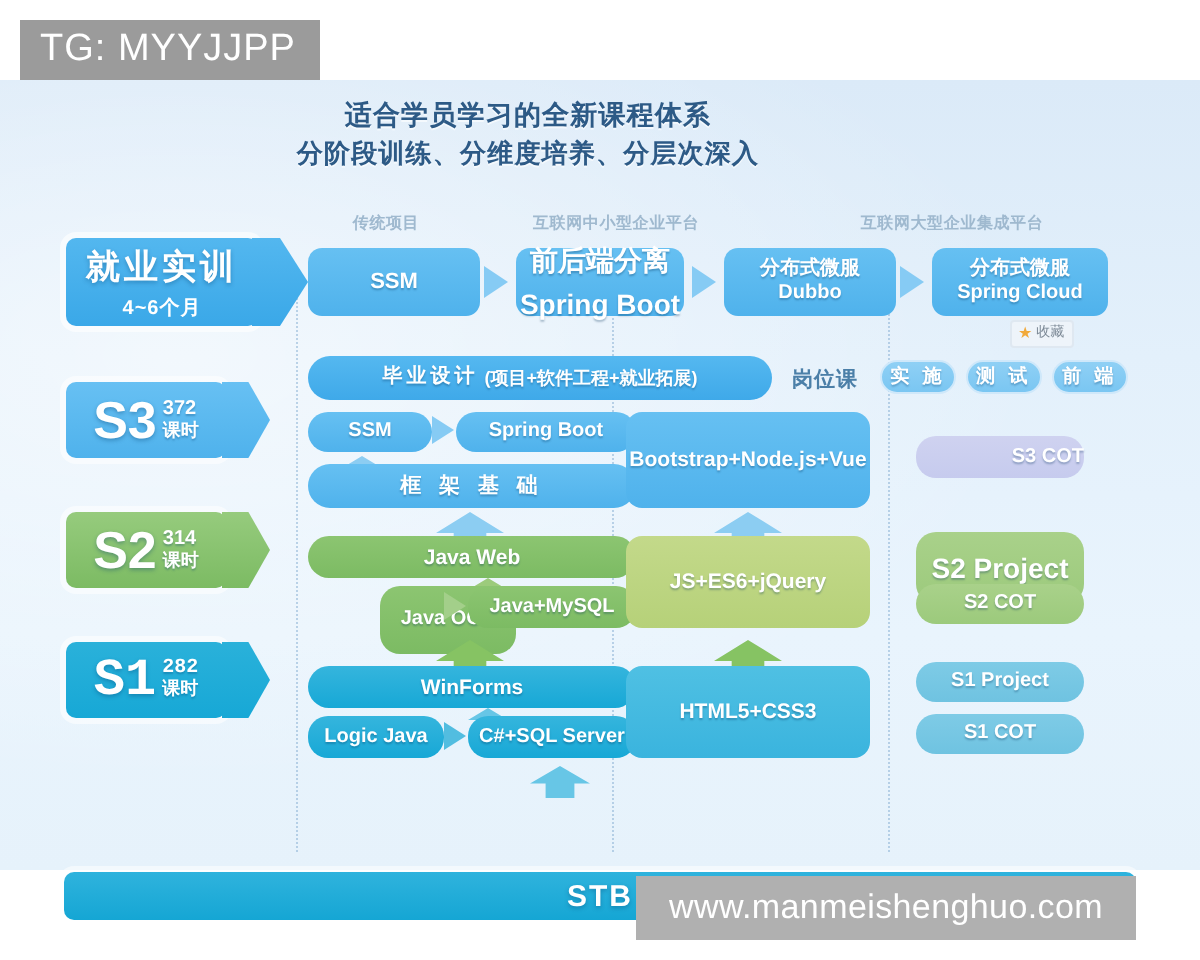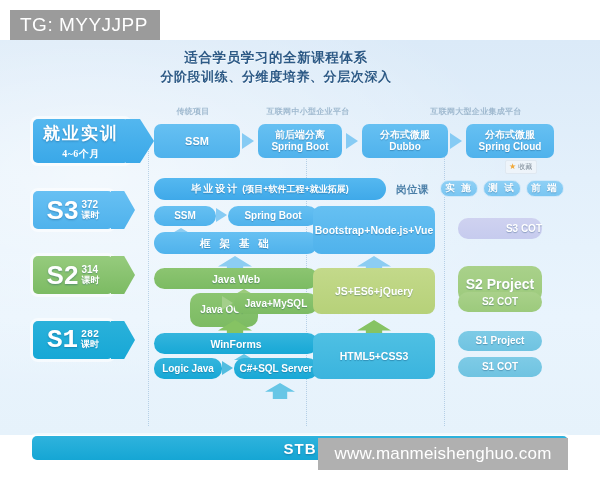--- a/index.html
+++ b/index.html
@@ -34,21 +34,20 @@
 
   
   .vdiv{position:absolute;top:96px;height:290px;border-left:1px dotted rgba(120,165,205,.45);}
 
   .ptitle{
     position:absolute;left:0;top:8px;width:528px;
     text-align:center;color:#2d5a86;
     font-size:13.5px;font-weight:bold;line-height:19px;
     letter-spacing:.6px;
     text-shadow:0 1px 0 rgba(255,255,255,.6);
-    margin-left:12px;
   }
   .ptitle span{display:block;}
   .ptitle .l2{font-size:13px;}
 
   .colhead{
     position:absolute;color:#9fb9cf;font-size:8px;
     letter-spacing:.3px;white-space:nowrap;text-align:center;
     font-weight:bold;
   }
 
@@ -212,34 +211,34 @@
 
     <div class="ptitle">
       <span class="l1">适合学员学习的全新课程体系</span>
       <span class="l2">分阶段训练、分维度培养、分层次深入</span>
     </div>
 
     <div class="colhead" style="left:148px;top:66px;width:90px;">传统项目</div>
     <div class="colhead" style="left:238px;top:66px;width:140px;">互联网中小型企业平台</div>
     <div class="colhead" style="left:396px;top:66px;width:160px;">互联网大型企业集成平台</div>
 
-    <div class="stage0" style="left:33px;top:79px;font-family:Liberation Serif, serif;">
+    <div class="stage0" style="left:33px;top:79px;">
       <div class="body">
         <div class="t1">就业实训</div>
         <div class="t2">4~6个月</div>
       </div>
       <div class="arrow"></div>
     </div>
 
     <div class="box blue" style="left:154px;top:84px;width:86px;height:34px;font-size:11px;">
       <span class="l1">SSM</span>
     </div>
     <div class="tri-r lightblue" style="left:242px;top:93px;"></div>
 
-    <div class="box blue two" style="left:258px;top:84px;width:84px;height:34px;font-size:10px;">
+    <div class="box blue two" style="left:258px;top:84px;width:84px;height:34px;font-size:14px;justify-content:space-between;">
       <span class="l1">前后端分离</span>
       <span class="l2">Spring Boot</span>
     </div>
     <div class="tri-r lightblue" style="left:346px;top:93px;"></div>
 
     <div class="box blue two" style="left:362px;top:84px;width:86px;height:34px;font-size:10px;">
       <span class="l1">分布式微服</span>
       <span class="l2">Dubbo</span>
     </div>
     <div class="tri-r lightblue" style="left:450px;top:93px;"></div>

